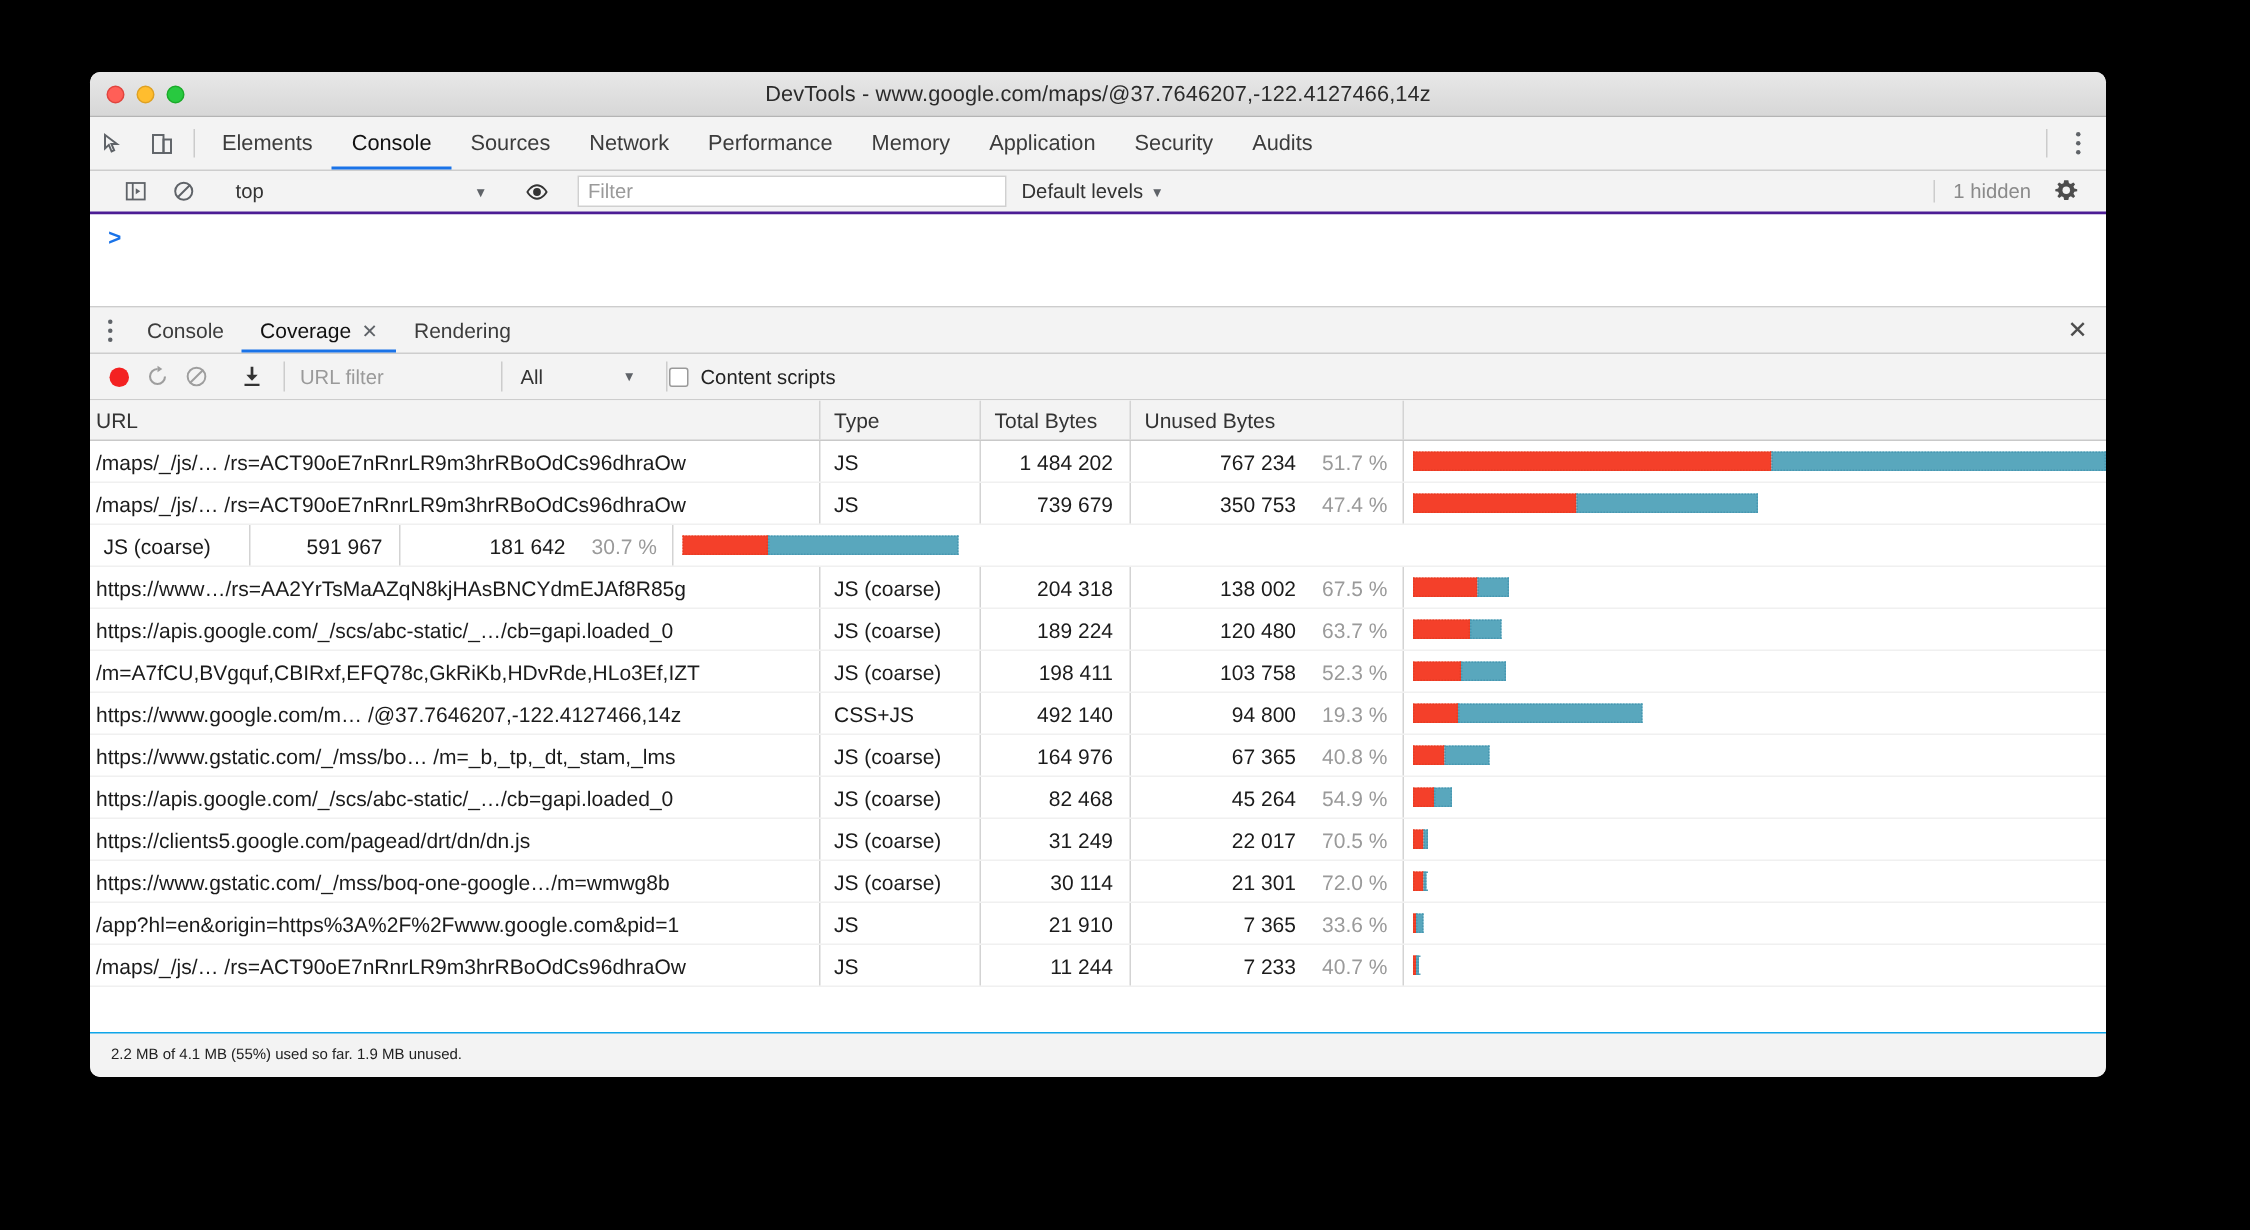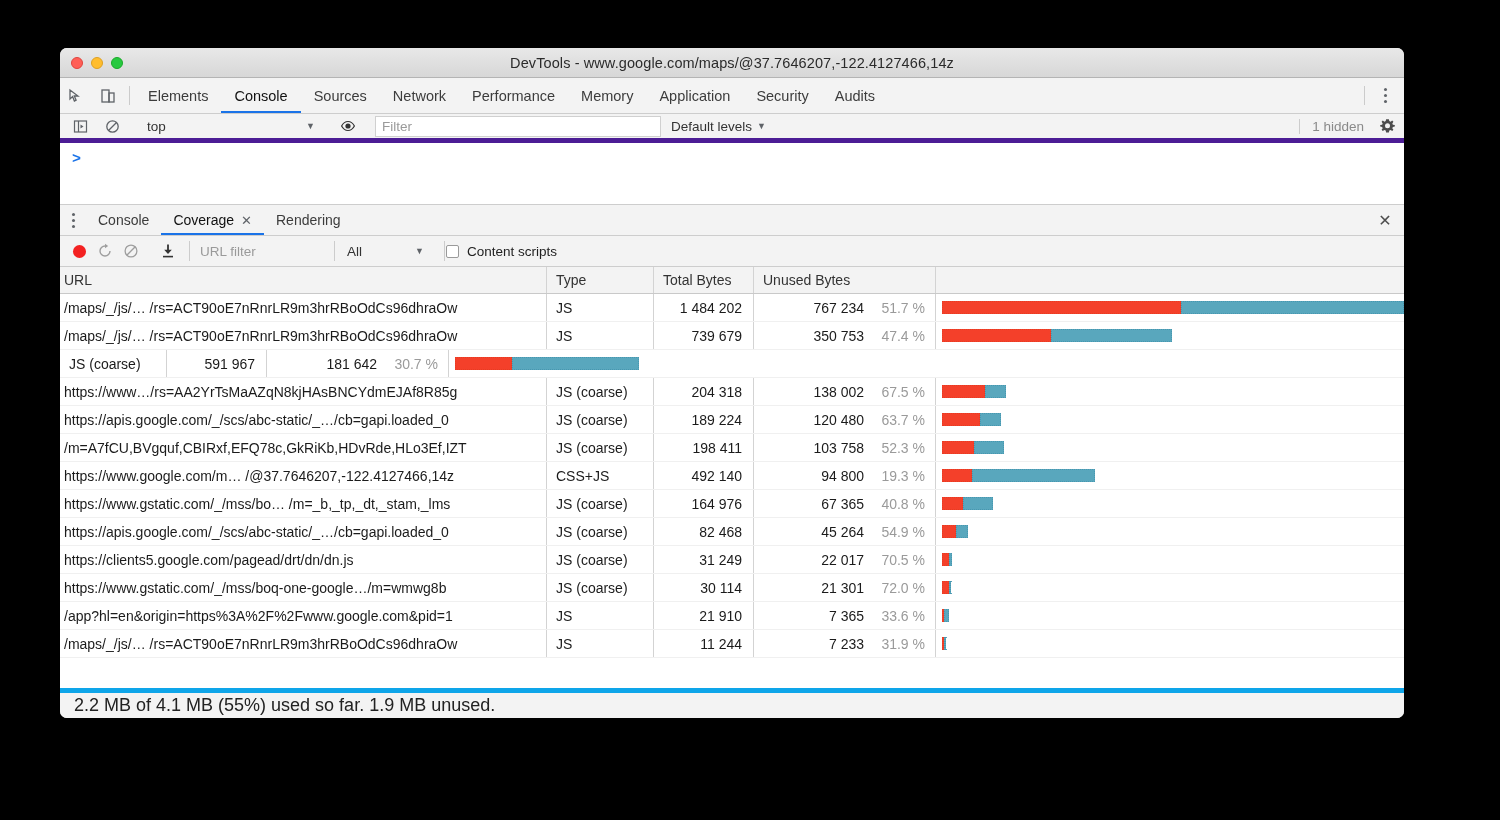--- a/index.html
+++ b/index.html
@@ -101,25 +101,25 @@
   .kebab {
     display: flex; flex-direction: column; gap: 3px; align-items: center;
   }
   .kebab i { width: 3px; height: 3px; border-radius: 50%; background: #5f6368; display: block; }
 
   
   #consoletoolbar {
     height: 29px;
     flex: 0 0 29px;
     background: #f3f3f3;
-    border-bottom: 5px solid #4c1d95;
+    border-bottom: 2px solid #4c1d95;
     display: flex;
     align-items: center;
     font-size: 13.5px;
-    padding: 0 4px;
+    padding: 0 14px;
   }
   #ctx-select {
     display: flex; align-items: center;
     width: 182px;
     color: #333;
     padding-left: 8px;
     justify-content: space-between;
     cursor: pointer;
   }
   .caret { font-size: 9px; color: #5f6368; padding-right: 6px; }
@@ -284,24 +284,24 @@
   .unused-pct { color: #9a9a9a; margin-left: 9px; min-width: 52px; text-align: right; display:inline-block;}
   .bar-wrap { display: flex; height: 13px; align-items: stretch; }
   .bar-unused { background: #f4402a; border: 1px dotted rgba(230,60,35,0.9); }
   .bar-used { background: #59a7bd; border: 1px dotted rgba(70,150,175,0.9); }
 
   
   #statusbar {
     flex: 0 0 30px;
     height: 30px;
     background: #f3f3f3;
-    border-top: 5px solid #0ea5e9;
+    border-top: 1px solid #0ea5e9;
     display: flex; align-items: center;
     padding-left: 14px;
-    font-size: 18px;
+    font-size: 10px;
     color: #222;
   }
   svg { display: block; }
 </style>
 </head>
 <body>
 
 <div id="window">
 
   <div id="titlebar">
@@ -660,21 +660,21 @@
               <div class="bar-used" style="width: 4.52754px; background: rgb(89, 167, 189);"></div>
             </div>
           </div>
         </div>
         <div class="row">
           <div class="cell c-url">/maps/_/js/…  /rs=ACT90oE7nRnrLR9m3hrRBoOdCs96dhraOw</div>
           <div class="cell c-type">JS</div>
           <div class="cell c-total">11 244</div>
           <div class="cell c-unused">
             <span>7 233</span>
-            <span class="unused-pct">31.9 %</span>
+            <span class="unused-pct">40.7 %</span>
           </div>
           <div class="cell c-bar">
             <div class="bar-wrap">
               <div class="bar-unused" style="width: 2.25148px; background: rgb(244, 64, 42);"></div>
               <div class="bar-used" style="width: 1.24854px; background: rgb(89, 167, 189);"></div>
             </div>
           </div>
         </div>
       </div>
   </div>

